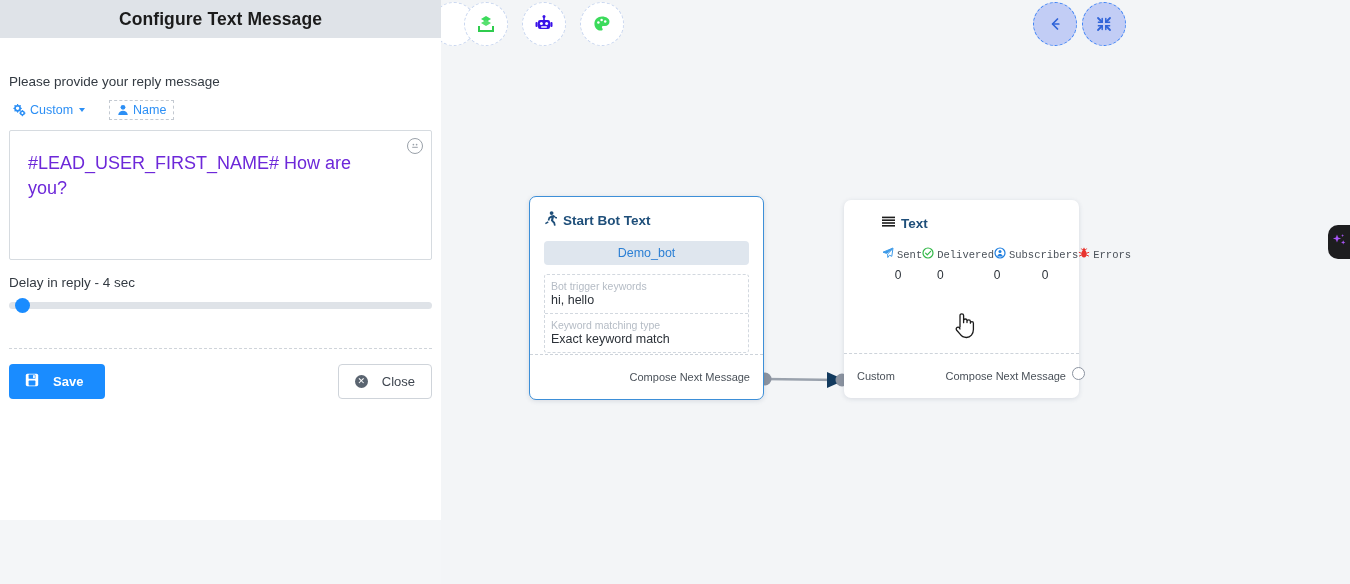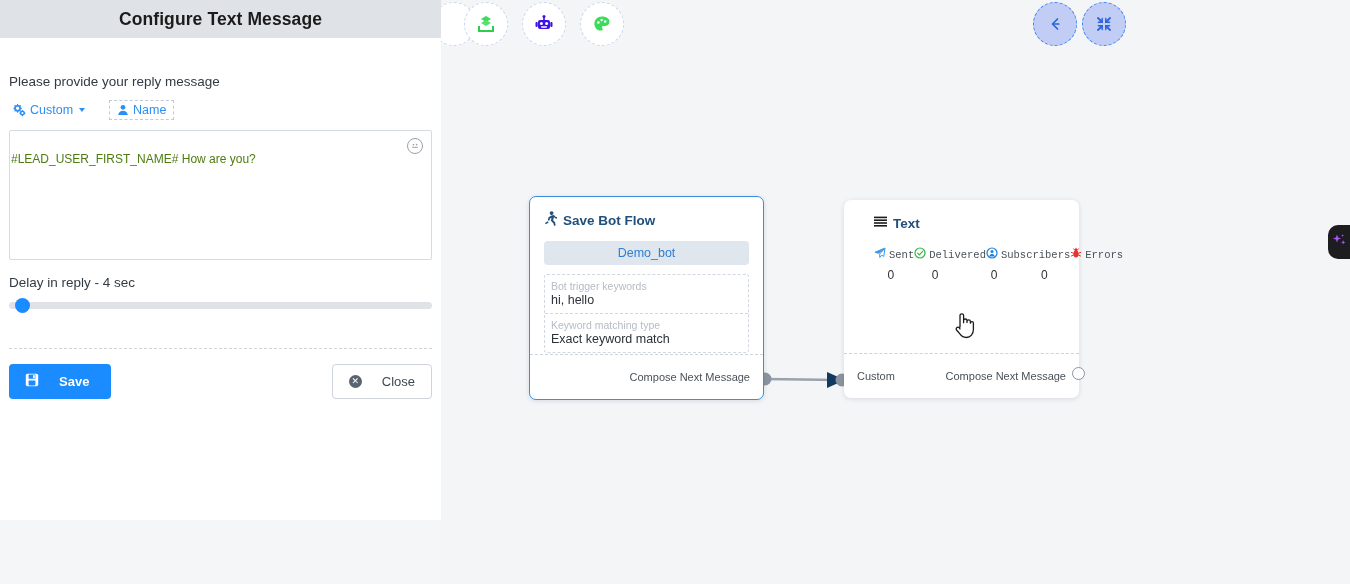--- a/index.html
+++ b/index.html
@@ -60,22 +60,22 @@
 
   .textarea-wrap {
     position: relative;
     margin-top: 10px;
     height: 130px;
     border: 1px solid #d6dbe0;
     border-radius: 2px;
     background: #fff;
   }
   .textarea-text {
-    position: absolute; left: 1px; top: 20px; right: 40px;
-    font-size: 12px; color: #4d7c0f; line-height: 1.4;
+    position: absolute; left: 18px; top: 20px; right: 40px;
+    font-size: 18px; color: #6d28d9; line-height: 1.4;
     white-space: pre-wrap;
   }
   .emoji-btn {
     position: absolute; right: 8px; top: 7px;
     width: 16px; height: 16px; border-radius: 50%;
     border: 1.3px solid #9aa1a9;
     display: flex; align-items: center; justify-content: center;
     color: #9aa1a9;
   }
   .emoji-btn svg { display:block; }
@@ -102,21 +102,21 @@
   .divider {
     position: absolute; left: 9px; right: 9px; top: 348px;
     border-top: 1px dashed #cfd4da;
   }
 
   .btn-row {
     position: absolute; left: 9px; right: 9px; top: 364px;
     display: flex; align-items: center; justify-content: space-between;
   }
   .btn {
-    display: inline-flex; align-items: center; gap: 20px;
+    display: inline-flex; align-items: center; gap: 14px;
     font-size: 13px; border-radius: 4px;
     cursor: pointer;
   }
   .btn-save {
     background: #1a8cff; color: #fff; font-weight: bold;
     padding: 9px 22px 9px 16px;
     border: none;
   }
   .btn-close {
     background: #fff; color: #3f4650;
@@ -303,41 +303,41 @@
     <div class="node selected" style="left:88px; top:196px; width:235px; height:204px;">
       <div style="padding:14px 14px 0 14px;">
         <div class="node-head">
           <span>
             <svg width="13" height="15" viewBox="0 0 13 15">
               <circle cx="7.6" cy="2.1" r="1.9" fill="#1f4f7a"></circle>
               <path d="M7.4 4.4L4.6 6.2l-.9 3.1 1.6.4.7-2.2 1.5-.8-.6 3.1 2.6 2.6.5 2.4 1.7-.3-.7-3.2-1.9-2 .9-3.3 1.6 1.6 2.0-.2-.3-1.5-1.4.1-2.1-2.0z" fill="#1f4f7a"></path>
               <path d="M3.8 10.3L1 11.9l.8 1.4 2.9-1.7z" fill="#1f4f7a"></path>
             </svg>
           </span>
-          <span>Save Bot Flow</span>
+          <span>Start Bot Text</span>
         </div>
 
         <div class="pill-name">Demo_bot</div>
 
         <div class="kv-box">
           <div class="kv-label">Bot trigger keywords</div>
           <div class="kv-value">hi, hello</div>
           <div class="kv-sep"></div>
           <div class="kv-label">Keyword matching type</div>
           <div class="kv-value">Exact keyword match</div>
         </div>
       </div>
 
       <div class="node-foot" style="justify-content:flex-end;">
         <span class="foot-label">Compose Next Message</span>
       </div>
     </div>
 
     <div class="node" style="left:403px; top:200px; width:235px; height:198px;">
-      <div style="padding:16px 16px 0 30px;">
+      <div style="padding:16px 16px 0 30px;margin-left:8px;">
         <div class="node-head">
           <span>
             <svg width="13" height="12" viewBox="0 0 13 12">
               <rect x="0" y="0.6" width="13" height="1.6" fill="#1c1c1c"></rect>
               <rect x="0" y="3.4" width="13" height="1.6" fill="#1c1c1c"></rect>
               <rect x="0" y="6.2" width="13" height="1.6" fill="#1c1c1c"></rect>
               <rect x="0" y="9.0" width="13" height="1.6" fill="#1c1c1c"></rect>
             </svg>
           </span>
           <span>Text</span>

